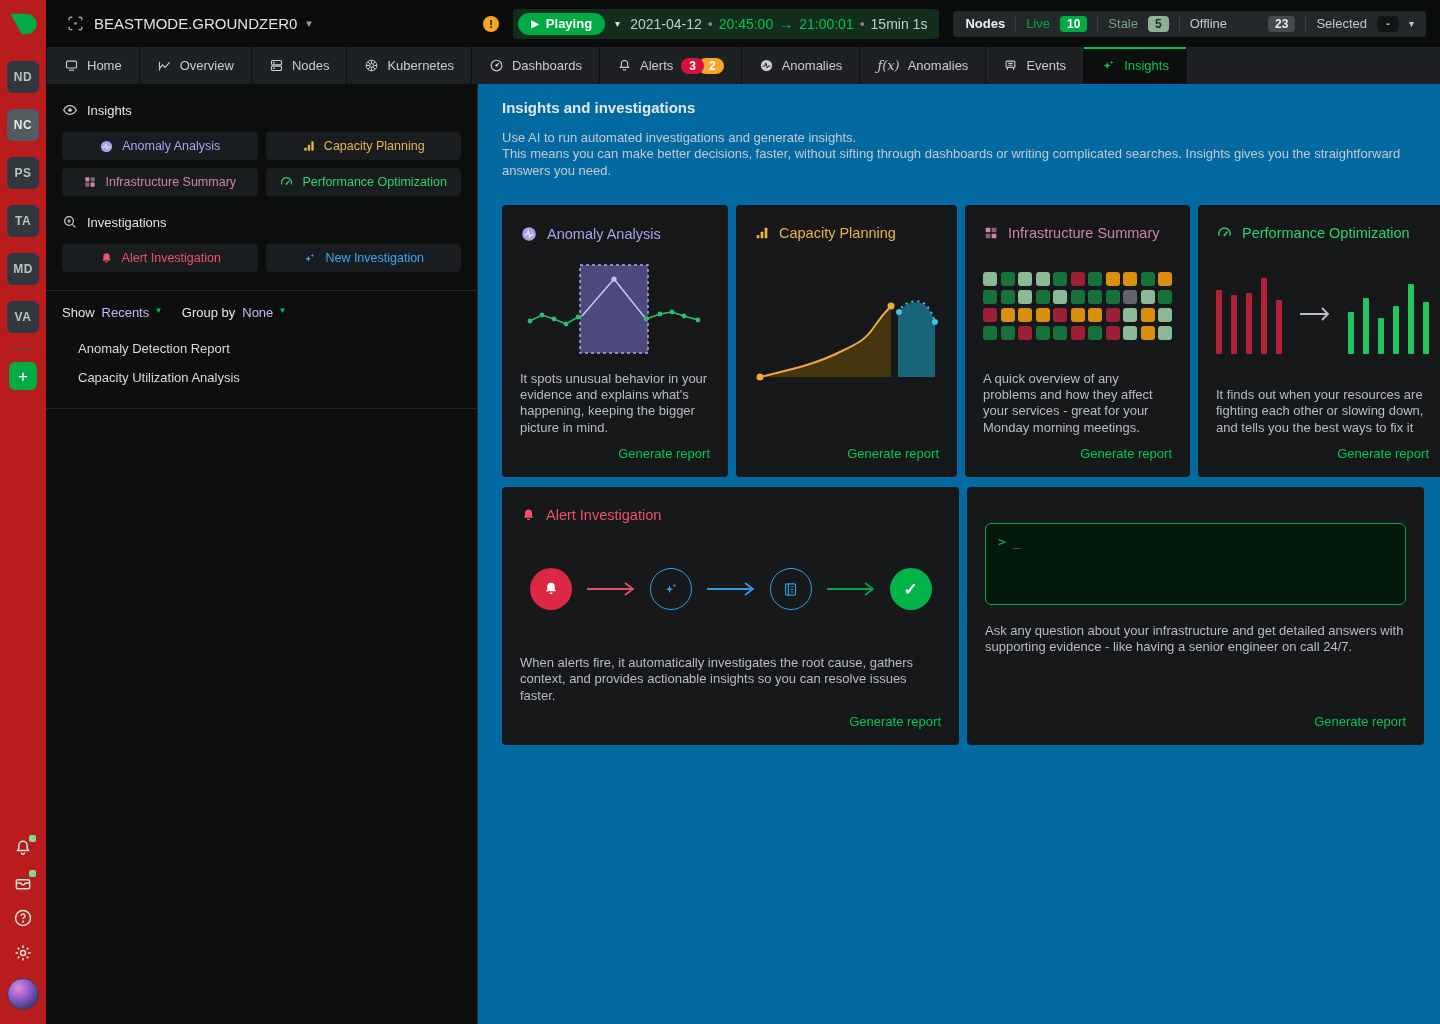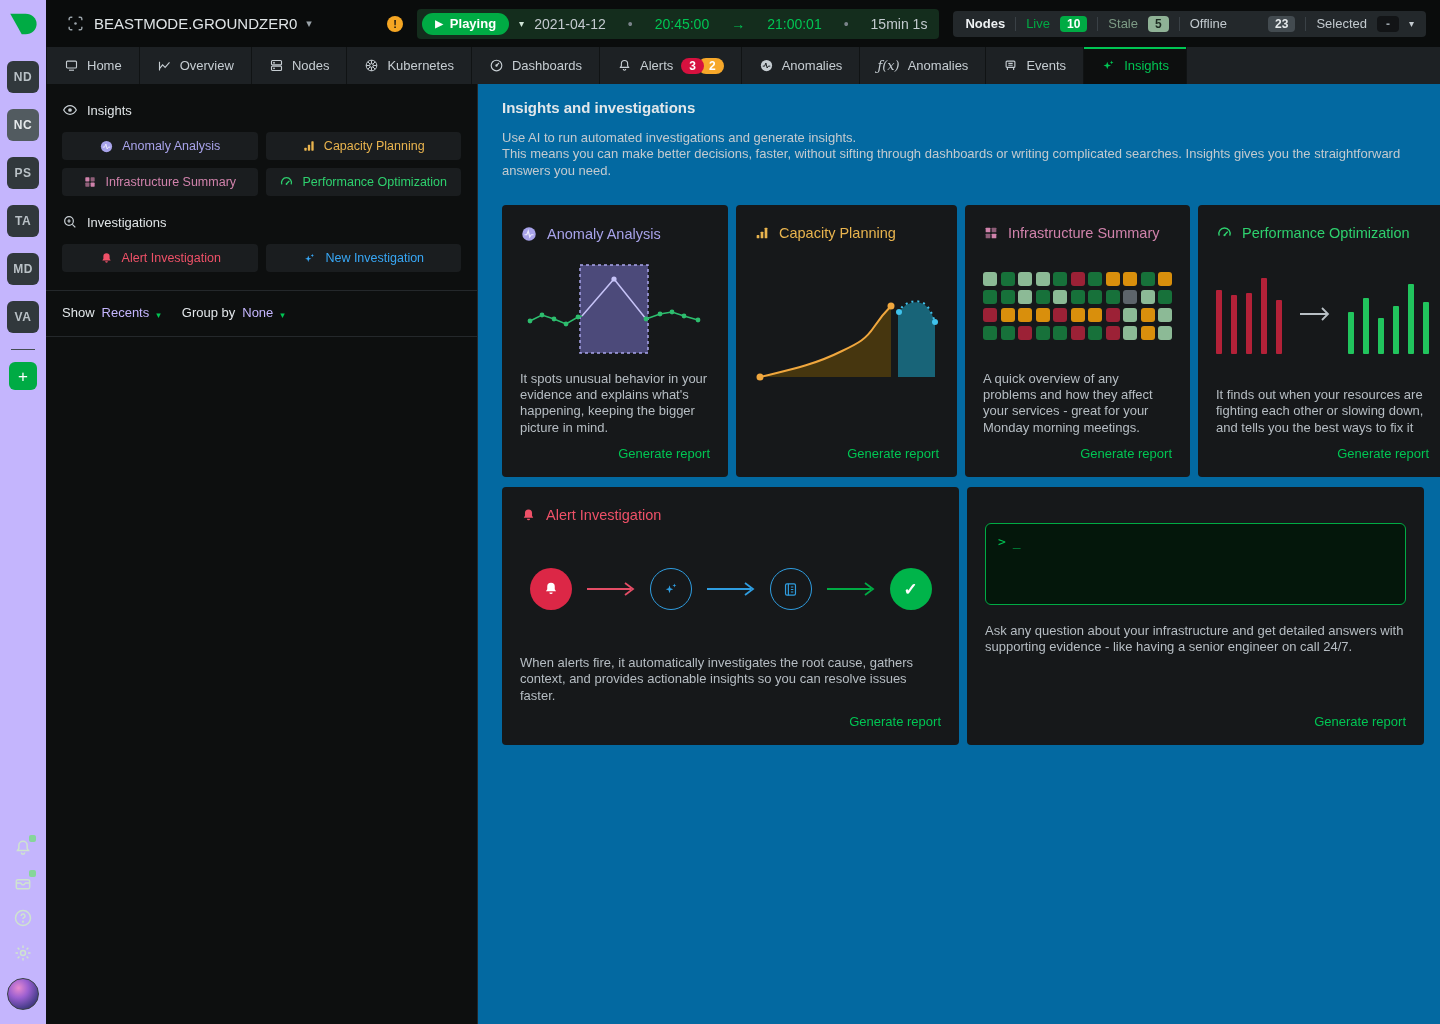--- a/index.html
+++ b/index.html
@@ -1,21 +1,21 @@
 <!DOCTYPE html>
 <html><head>
 <meta charset="utf-8">
 <style>
   * { margin:0; padding:0; box-sizing:border-box; }
   html,body { background:#000; }
   body { font-family:"Liberation Sans", sans-serif; }
   .app { position:relative; width:1440px; height:1024px; background:#0d0f0f; overflow:hidden; }
 
   
-  .rail { position:absolute; left:0; top:0; width:46px; height:100%; background:#c4b5fd; display:flex; flex-direction:column; align-items:center; z-index:5; }
+  .rail { position:absolute; left:0; top:0; width:46px; height:100%; background:#b91c1c; display:flex; flex-direction:column; align-items:center; z-index:5; }
   .logo-box { width:46px; height:47px; display:flex; align-items:center; justify-content:center; }
   .ws-stack { display:flex; flex-direction:column; gap:16px; margin-top:14px; align-items:center; }
   .ws { width:32px; height:32px; border-radius:6px; background:#31383c; color:#b9c1c6; font-size:12px; font-weight:bold; display:flex; align-items:center; justify-content:center; letter-spacing:.5px; cursor:pointer; }
   .ws.active { background:#525b60; color:#e6eaec; }
   .rail-divider { width:24px; border-top:1px solid #454d52; margin-top:16px; }
   .rail-add { margin-top:12px; width:28px; height:28px; border:none; border-radius:6px; background:#00ab44; color:#fff; font-size:17px; line-height:1; cursor:pointer; }
   .rail-bottom { margin-top:auto; display:flex; flex-direction:column; align-items:center; gap:15px; padding-bottom:14px; color:#cfe4cf; }
   .rail-bottom .ric { position:relative; width:20px; height:20px; cursor:pointer; }
   .rbadge { position:absolute; top:-3px; right:-3px; width:7px; height:7px; border-radius:2px; background:#86d69a; }
   .avatar { width:32px; height:32px; border-radius:50%; background:radial-gradient(circle at 35% 30%, #e78ad0 0%, #9a5fd0 35%, #4d3f8f 70%, #27203f 100%); border:1px solid #3a4146; cursor:pointer; }
@@ -23,21 +23,21 @@
   
   .topbar { position:absolute; left:46px; top:0; right:0; height:47px; background:#0a0c0c; display:flex; align-items:center; padding:0 14px 0 20px; }
   .space { display:flex; align-items:center; gap:9px; color:#dfe4e6; font-size:15px; cursor:pointer; }
   .space .chev { color:#9aa3a9; font-size:11px; }
   .topbar-right { margin-left:auto; display:flex; align-items:center; gap:14px; }
   .warn { width:16px; height:16px; border-radius:50%; background:#f5a623; color:#171310; font-size:11px; font-weight:bold; display:flex; align-items:center; justify-content:center; cursor:pointer; }
   .playgroup { display:flex; align-items:center; gap:10px; background:#142d1d; border-radius:4px; padding:4px 12px 4px 5px; cursor:pointer; }
   .playpill { display:flex; align-items:center; gap:7px; background:#00ab44; border-radius:13px; padding:3px 13px 4px; color:#fff; font-size:13px; font-weight:bold; }
   .playpill .tri { font-size:10px; }
   .playgroup .chev { color:#cfe3d6; font-size:10px; }
-  .timeframe { font-size:14px; color:#c3cacf; display:flex; gap:22px; align-items:flex-start; }
+  .timeframe { font-size:14px; color:#c3cacf; display:flex; gap:6px; align-items:flex-start; }
   .timeframe .grn { color:#00c553; }
   .timeframe .dot { color:#7a838a; }
   .nodesbar { display:flex; align-items:center; gap:10px; background:#23282b; border-radius:4px; padding:5px 12px; font-size:13px; cursor:pointer; }
   .nodesbar .lbl { color:#c3cacf; }
   .nodesbar .bold { color:#eef1f3; font-weight:bold; }
   .nodesbar .sep { width:1px; height:14px; background:#3a4146; }
   .badge { border-radius:4px; padding:1px 7px; font-size:12px; font-weight:600; }
   .b-live { background:#00ab44; color:#fff; }
   .b-stale { background:#8fb296; color:#1d2b22; }
   .b-off { background:#434b50; color:#e6eaec;margin-left:31px; }
@@ -57,21 +57,21 @@
   .a-crit { background:#d6113f; z-index:2; }
   .a-warn { background:#f7a82a; margin-left:-6px; padding-left:11px; z-index:1; }
   .fx { font-style:italic; font-family:"DejaVu Serif", serif; font-size:13px; }
 
   
   .sidebar { position:absolute; left:46px; top:84px; width:432px; bottom:0; background:#0d0f0f; border-right:1px solid #23272a; padding:12px 16px; }
   .sec-head { display:flex; align-items:center; gap:9px; color:#dfe4e6; font-size:13px; margin:6px 0 14px; }
   .btn-grid { display:grid; grid-template-columns:1fr 1fr; gap:8px; margin-bottom:18px; }
   .side-btn { height:28px; background:#1a1d1f; border:none; border-radius:4px; display:flex; align-items:center; justify-content:center; gap:8px; font-size:12.5px; font-family:inherit; cursor:pointer; }
   .hdiv { border-top:1px solid #24282b; margin:16px -16px 12px; }
-  .filters { display:flex; align-items:flex-end; gap:7px; font-size:13px; color:#e2e7ea; margin:14px 0 12px; }
+  .filters { display:flex; align-items:flex-start; gap:7px; font-size:13px; color:#e2e7ea; margin:14px 0 12px; }
   .filters .val { color:#c4b5fd; cursor:pointer; }
   .filters .chev { color:#00c553; font-size:9px; cursor:pointer; margin-right:14px; }
   .searchbox { display:flex; align-items:center; gap:7px; background:#2c3134; border-radius:4px; height:24px; padding:0 8px; color:#8b949a; }
   .searchbox input { flex:1; background:transparent; border:none; outline:none; color:#dfe4e6; font-size:12.5px; font-family:inherit; }
   .searchbox input::placeholder { color:#8b949a; }
   .reports { list-style:none; margin:14px 0 0 16px; }
   .reports li { font-size:13px; color:#d4dadd; padding:7px 0; cursor:pointer; }
 
   
   .content { position:absolute; left:478px; top:84px; right:0; bottom:0; background:#0369a1; padding:15px 16px 0 24px; overflow:hidden; }
@@ -366,20 +366,24 @@
     <div class="filters">
       <span>Show</span>
       <span class="val">Recents</span>
       <span class="chev">▾</span>
       <span>Group by</span>
       <span class="val">None</span>
       <span class="chev">▾</span>
     </div>
 
 
+    <ul class="reports" id="reports-list">
+        <li>Anomaly Detection Report</li>
+        <li>Capacity Utilization Analysis</li>
+      </ul>
 
     <div class="hdiv"></div>
   </aside>
 
   <main class="content">
     <h1 class="page-title">Insights and investigations</h1>
     <div class="intro">
       <p>Use AI to run automated investigations and generate insights.</p>
       <p>This means you can make better decisions, faster, without sifting through dashboards or writing complicated searches. Insights gives you the straightforward answers you need.</p>
     </div>

